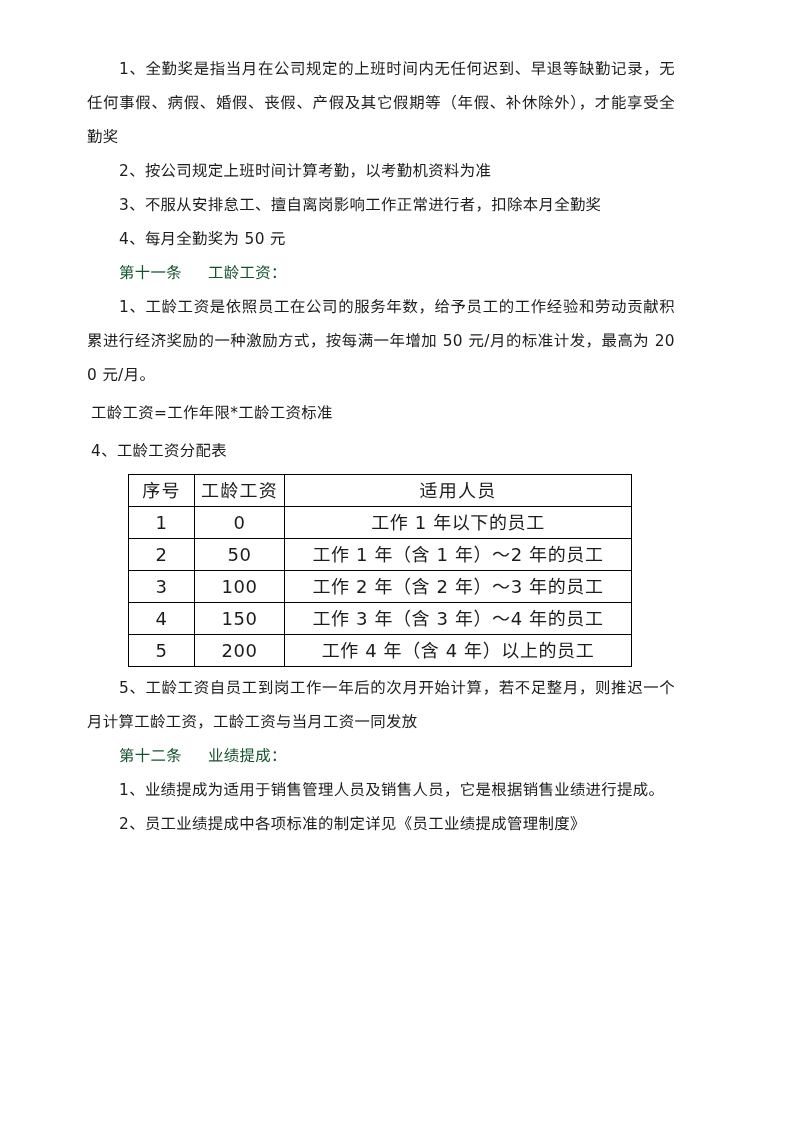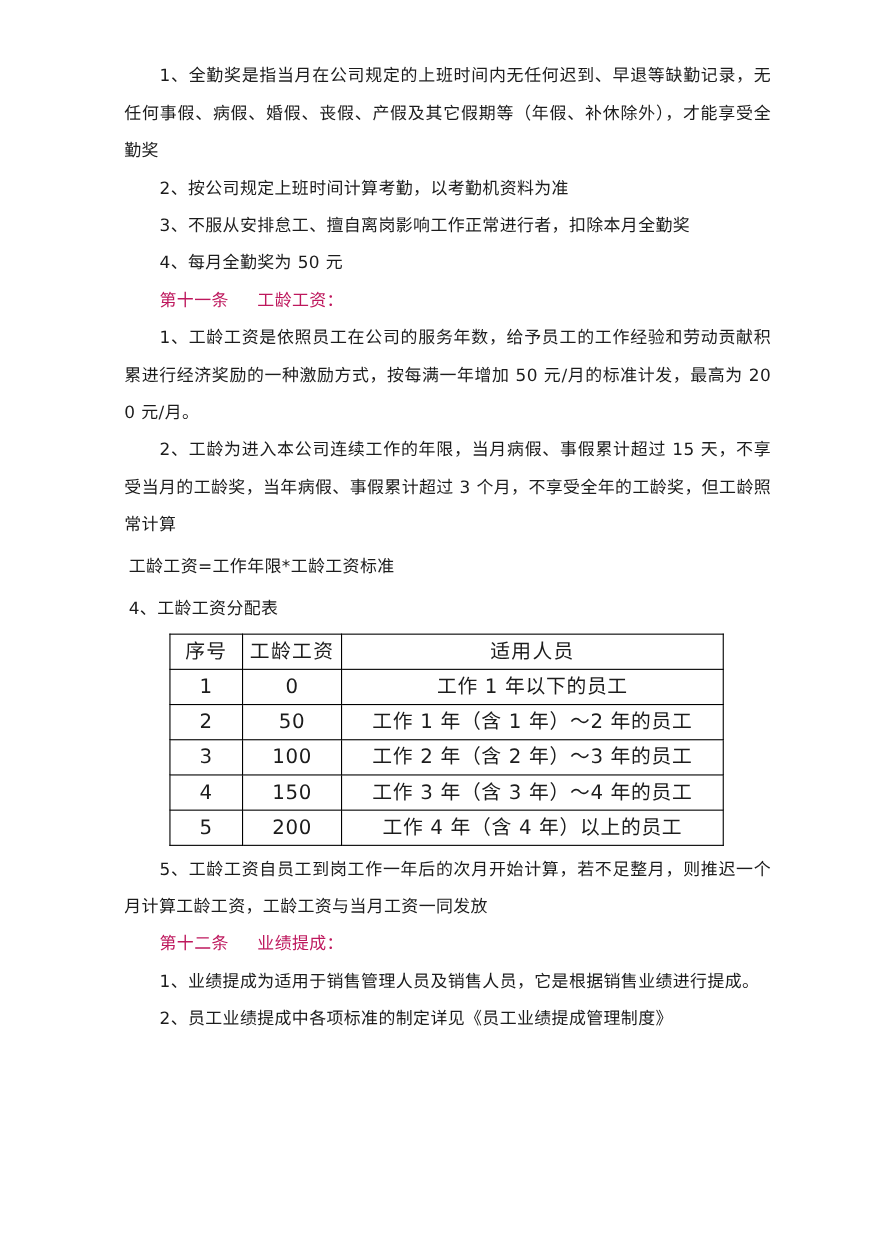--- a/index.html
+++ b/index.html
@@ -19,21 +19,21 @@
   .page {
     position: absolute;
     left: 0;
     top: 0;
     width: 793px;
     height: 1122px;
     background: #ffffff;
   }
   .doc-body {
     position: absolute;
-    left: 113px;
+    left: 87px;
     top: 52px;
     width: 588px;
   }
   .para {
     font-size: 15.4px;
     line-height: 34px;
     text-align: justify;
     text-justify: inter-ideograph;
     letter-spacing: 0.35px;
     margin: 0;
@@ -42,21 +42,21 @@
   }
   .indent2 {
     text-indent: 32px;
   }
   .heading-line {
     font-size: 15.4px;
     line-height: 34px;
     text-indent: 32px;
     letter-spacing: 0.35px;
     margin: 0;
-    color: #be185d;
+    color: #14532d;
   }
   .heading-gap {
     display: inline-block;
     width: 26px;
   }
   .formula {
     font-size: 15.4px;
     line-height: 34px;
     text-indent: 0;
     letter-spacing: 0.35px;
@@ -108,21 +108,20 @@
     <p class="para indent2">1、全勤奖是指当月在公司规定的上班时间内无任何迟到、早退等缺勤记录，无任何事假、病假、婚假、丧假、产假及其它假期等（年假、补休除外），才能享受全勤奖</p>
     <p class="para indent2">2、按公司规定上班时间计算考勤，以考勤机资料为准</p>
     <p class="para indent2">3、不服从安排怠工、擅自离岗影响工作正常进行者，扣除本月全勤奖</p>
     <p class="para indent2">4、每月全勤奖为 50 元</p>
 
     <p class="heading-line">
       <span>第十一条</span><span class="heading-gap"></span><span>工龄工资：</span>
     </p>
 
     <p class="para indent2">1、工龄工资是依照员工在公司的服务年数，给予员工的工作经验和劳动贡献积累进行经济奖励的一种激励方式，按每满一年增加 50 元/月的标准计发，最高为 200 元/月。</p>
-    <p class="para indent2">2、工龄为进入本公司连续工作的年限，当月病假、事假累计超过 15 天，不享受当月的工龄奖，当年病假、事假累计超过 3 个月，不享受全年的工龄奖，但工龄照常计算</p>
 
     <p class="formula">工龄工资=工作年限*工龄工资标准</p>
 
     <p class="formula">4、工龄工资分配表</p>
 
     <div class="table-wrap">
       <table class="salary-table">
         <colgroup>
           <col class="c1">
             <col class="c2">

